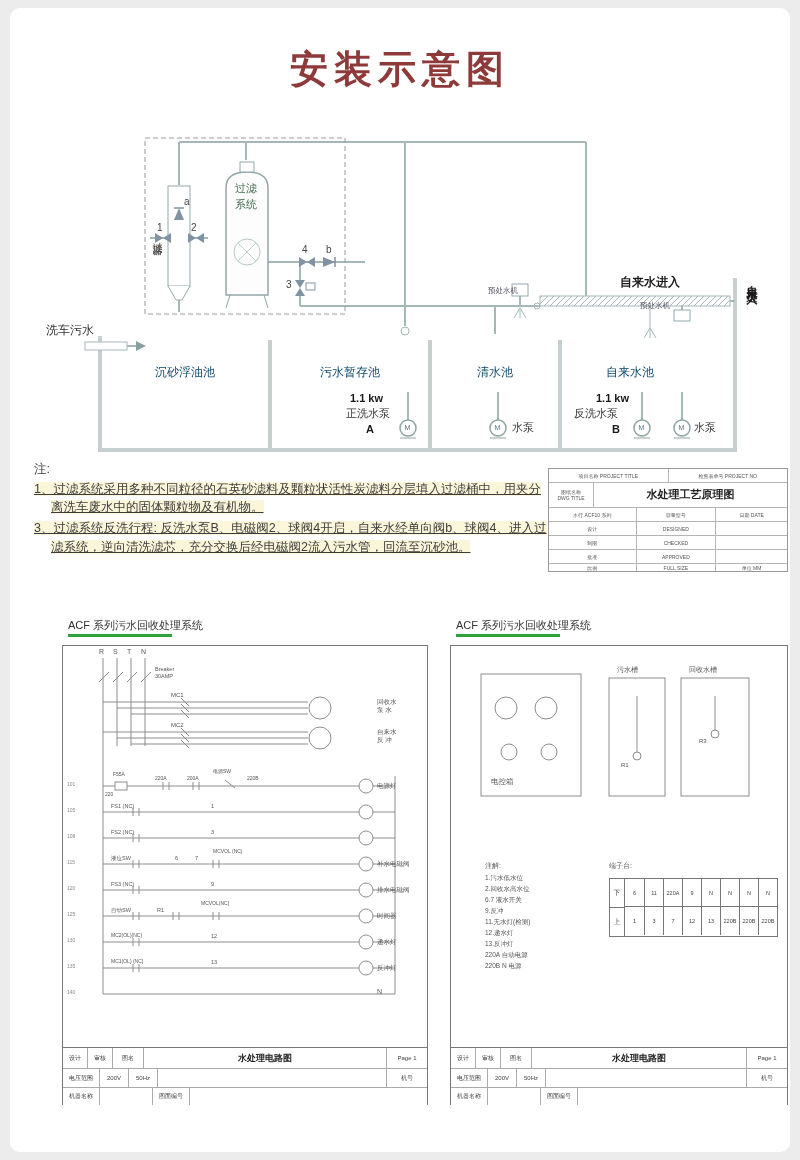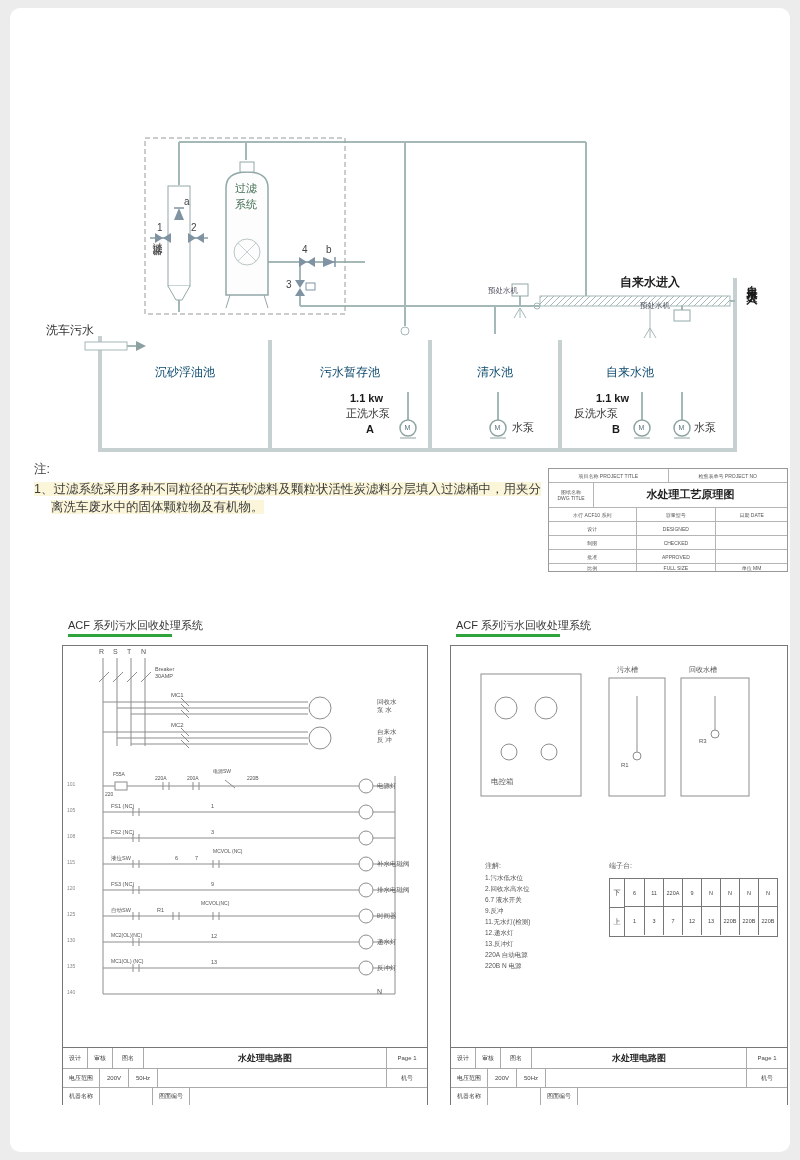--- a/index.html
+++ b/index.html
@@ -14,21 +14,21 @@
   .f12{font-size:12px}.f10{font-size:10px}.f8{font-size:7.5px;color:#556}.b{font-weight:bold;color:#1a1a1a}
   .ctr{transform:translateX(-50%)}
   .tanklbl{font-size:12px;color:#0c4a6e}
   .vert{writing-mode:vertical-rl;letter-spacing:2px}
   .green{color:#3f6b4f}
   .mlet{font-size:7px;color:#55707f;width:9px;text-align:center}
   
   .notes{position:absolute;left:24px;top:452px;width:516px;font-size:12.5px;line-height:1.45;color:#3d3d3d;}
   .notes-label{margin-bottom:2px;}
   .note-item{padding-left:17px;text-indent:-17px;margin-bottom:3px;}
-  .hl{background:#fbf6d9;}
+  .hl{background:#fbf6d9;text-decoration:underline;}
   
   .pblock{position:absolute;left:538px;top:460px;width:240px;height:104px;border:1px solid #999;display:flex;flex-direction:column;background:#fff;box-sizing:border-box;}
   .pbr{display:flex;border-bottom:1px solid #b5b5b5;}
   .pbr:last-child{border-bottom:none;}
   .pbc{border-right:1px solid #b5b5b5;font-size:5px;color:#555;display:flex;align-items:center;justify-content:center;overflow:hidden;line-height:1.2;}
   .pbc:last-child{border-right:none;}
   .pbtitle{font-size:11px;font-weight:bold;color:#222;}
   .pbstack{flex-direction:column;}
   
   .phead{position:absolute;font-size:11px;color:#333;white-space:nowrap;}
@@ -56,20 +56,21 @@
   .tcell.g1{border-left:none;}
   .tcell.nb{border-bottom:none;}
   .rn{position:absolute;left:34px;font-size:6.5px;color:#555;white-space:nowrap;}
 </style>
 </head>
 <body>
 
 <div class="page">
 <div class="card">
 
+  <div class="title">安装示意图</div>
 
   <div class="piping">
     <svg width="740" height="340" viewBox="0 0 740 340">
       <defs>
         <pattern id="hp" width="6" height="6" patternUnits="userSpaceOnUse">
           <path d="M0,6 L6,0" stroke="#a4b8b8" stroke-width="1"></path>
         </pattern>
       </defs>
 
       <g stroke="#c6d0d0" stroke-width="4" fill="none">
@@ -169,20 +170,21 @@
     <div class="lbl" style="left:664px;top:291px;color:#333">水泵</div>
     <div class="lbl mlet" style="left:373px;top:294px">M</div>
     <div class="lbl mlet" style="left:463px;top:294px">M</div>
     <div class="lbl mlet" style="left:607px;top:294px">M</div>
     <div class="lbl mlet" style="left:647px;top:294px">M</div>
   </div>
 
   <div class="notes">
     <div class="notes-label">注:</div>
     <div class="note-item"><span class="hl">1、过滤系统采用多种不同粒径的石英砂滤料及颗粒状活性炭滤料分层填入过滤桶中，用夹分离洗车废水中的固体颗粒物及有机物。</span></div>
+    <div class="note-item"><span class="hl">3、过滤系统反洗行程: 反洗水泵B、电磁阀2、球阀4开启，自来水经单向阀b、球阀4、进入过滤系统，逆向清洗滤芯，充分交换后经电磁阀2流入污水管，回流至沉砂池。</span></div>
   </div>
 
   <div class="pblock">
     <div class="pbr" style="height:13px">
       <div class="pbc" style="flex:1">项目名称 PROJECT TITLE</div>
       <div class="pbc" style="flex:1">检查表单号 PROJECT NO</div>
     </div>
     <div class="pbr" style="height:24px">
       <div class="pbc pbstack" style="width:44px">
         <div>图纸名称</div>

